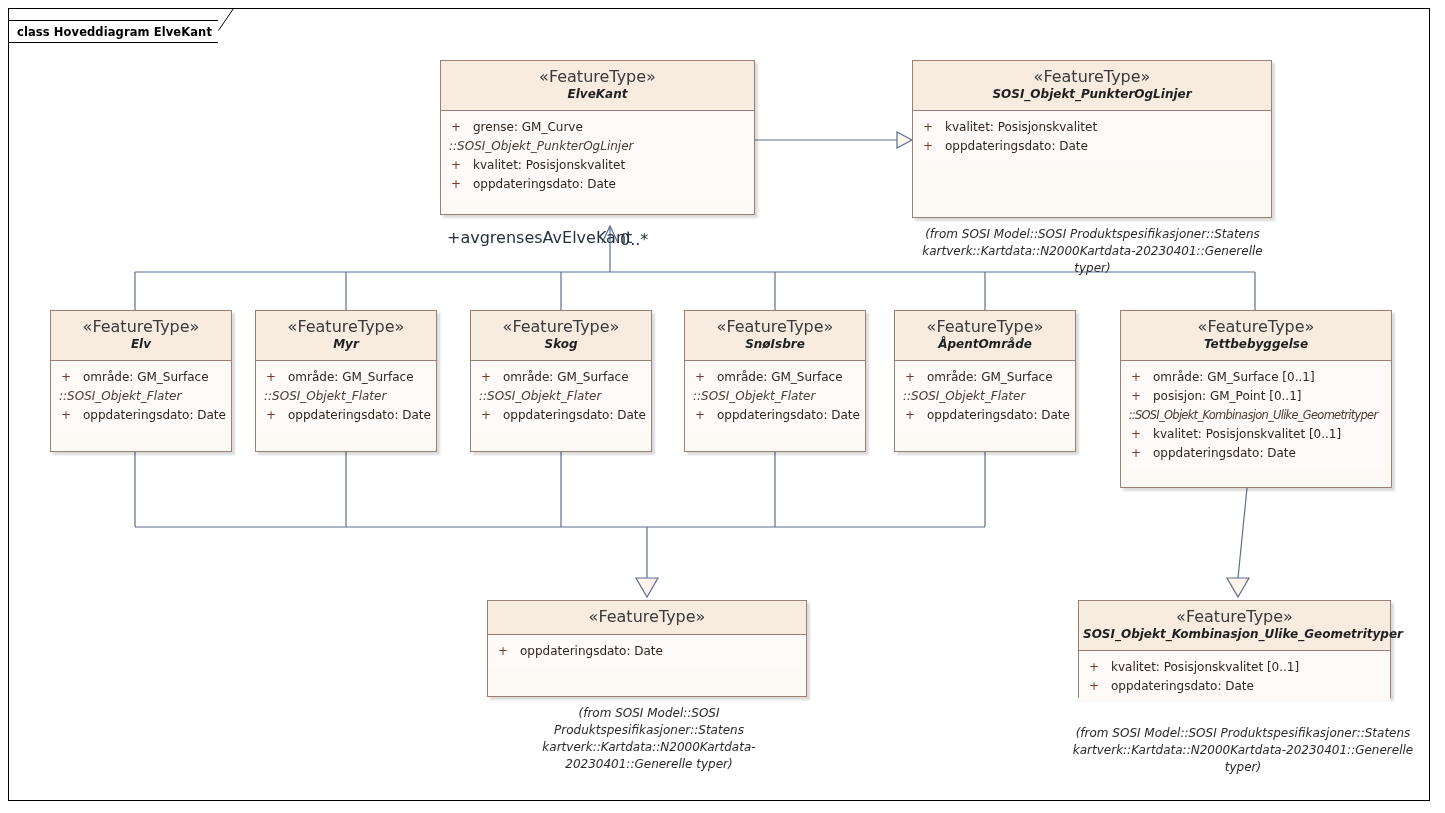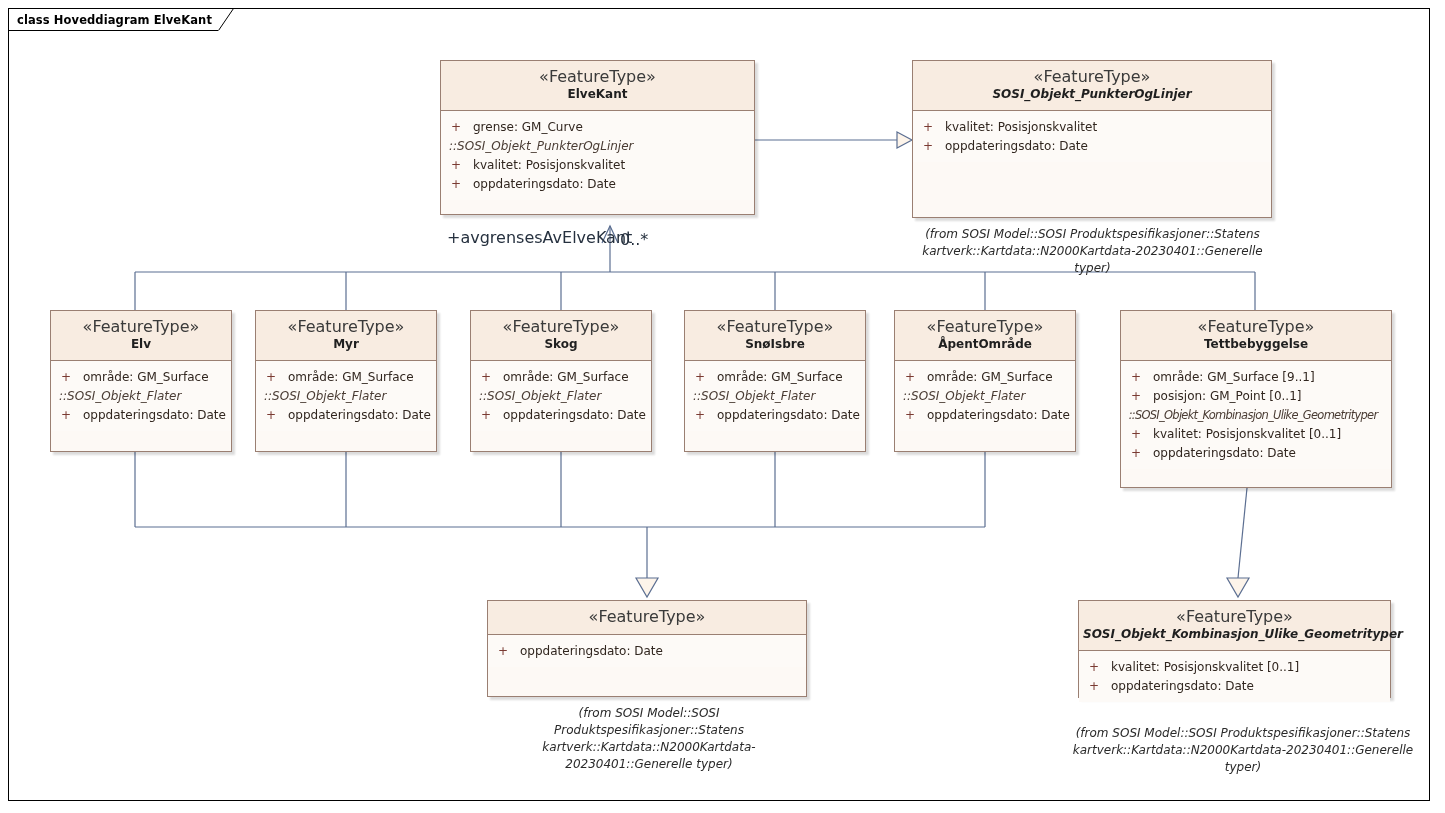--- a/index.html
+++ b/index.html
@@ -25,21 +25,21 @@
     left: 8px;
     top: 8px;
     width: 1422px;
     height: 793px;
     border: 1px solid #000000;
     box-sizing: border-box;
   }
   .frame-tab {
     position: absolute;
     left: 8px;
-    top: 8px;
+    top: 20px;
     height: 23px;
     box-sizing: border-box;
     background: #7dd3fc;
     border-right: none;
     display: flex;
     align-items: center;
   }
   .frame-tab-body {
     position: relative;
     height: 23px;
@@ -86,20 +86,21 @@
   .stereo {
     font-size: 16px;
     color: #3a3a3a;
     display: block;
   }
   .cname {
     font-size: 12px;
     font-weight: bold;
     color: #1f1f1f;
     display: block;
+    font-style: italic;
   }
   .cname.abstract { font-style: italic; }
   .cls-body {
     box-sizing: border-box;
     padding: 7px 0 6px 0;
     background: #fdfaf7;
   }
   .attr {
     font-size: 12px;
     color: #3f2f28;
@@ -352,21 +353,21 @@
   </div>
 
   <div class="cls" style="left:1120px; top:310px; width:272px; height:178px;">
     <div class="cls-head">
       <span class="stereo">«FeatureType»</span>
       <span class="cname">Tettbebyggelse</span>
     </div>
     <div class="cls-body">
       <div class="attr">
         <span class="vis">+</span>
-        <span class="txt">område: GM_Surface [9..1]</span>
+        <span class="txt">område: GM_Surface [0..1]</span>
       </div>
       <div class="attr">
         <span class="vis">+</span>
         <span class="txt">posisjon: GM_Point [0..1]</span>
       </div>
       <div class="inh squeeze">::SOSI_Objekt_Kombinasjon_Ulike_Geometrityper</div>
       <div class="attr">
         <span class="vis">+</span>
         <span class="txt">kvalitet: Posisjonskvalitet [0..1]</span>
       </div>

